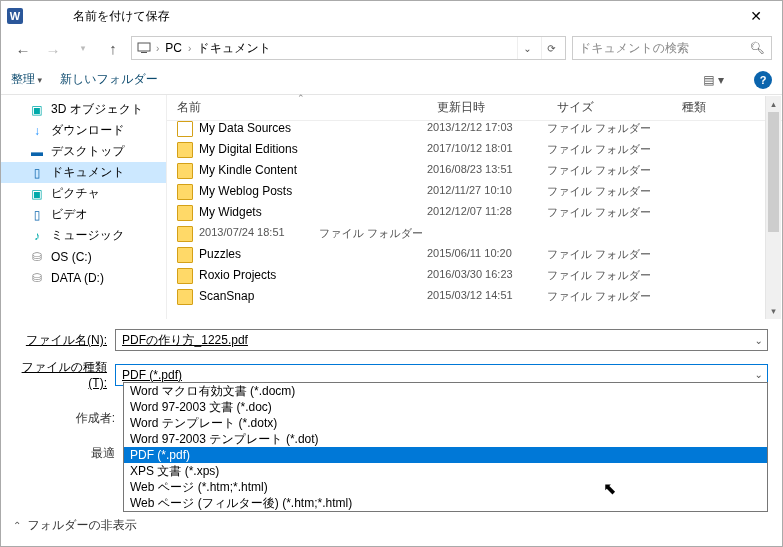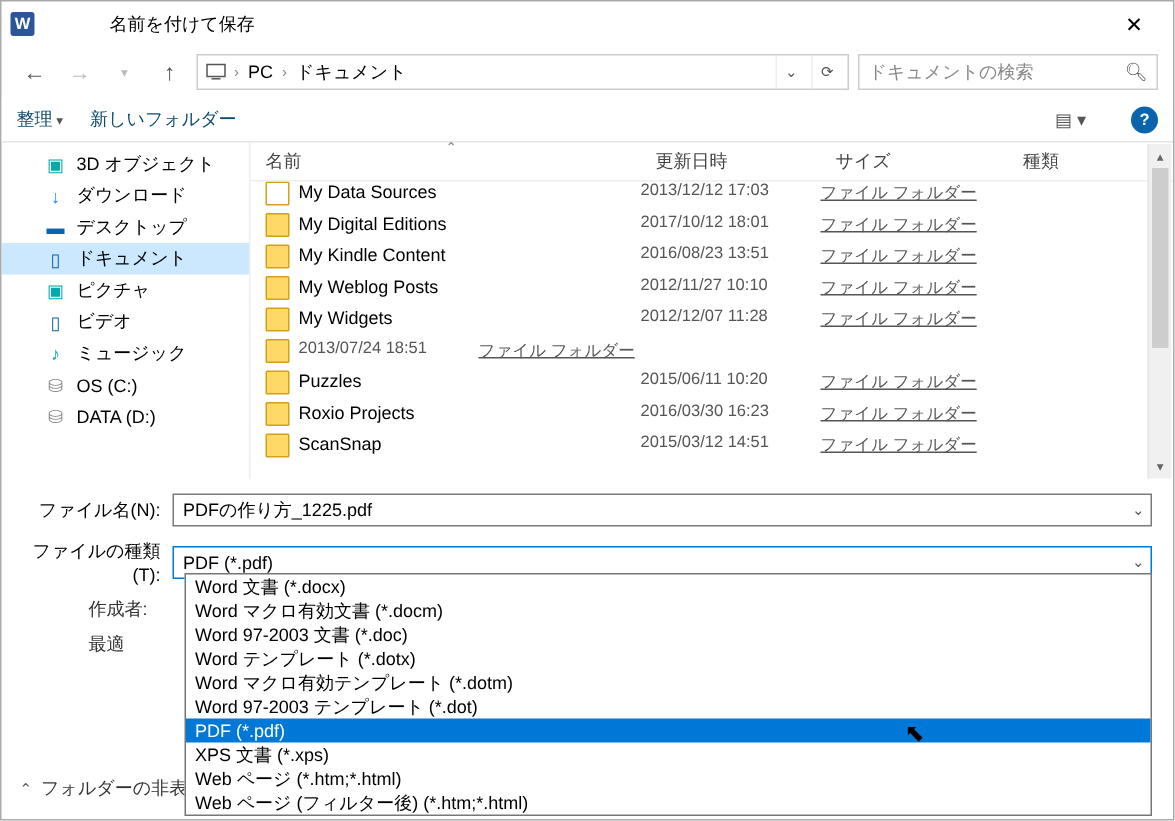--- a/index.html
+++ b/index.html
@@ -50,34 +50,34 @@
 .col-date { width: 120px; }
 .col-type { width: 110px; }
 .col-size { flex: 1; }
 .headerrow .sort { position: absolute; left: 130px; top: -2px; color: #888; font-size: 9px; }
 .filelist { flex: 1; overflow: hidden; }
 .filerow { display: flex; height: 21px; }
 .filerow .ficon { width: 16px; height: 16px; background: #ffd968; border: 1px solid #d4a017; margin: 0 6px 0 10px; border-radius: 1px; }
 .filerow .ficon.special { background: #fff; border: 1px solid #d4a017; position: relative; }
 .filerow .fname { width: 228px; }
 .filerow .fdate { width: 120px; color: #555; font-size: 11px; }
-.filerow .ftype { width: 110px; color: #555; font-size: 11px; text-decoration: underline; }
+.filerow .ftype { width: 110px; color: #555; font-size: 11px; }
 .scroll-v { position: absolute; right: 1px; top: 95px; width: 16px; height: 223px; background: #f0f0f0; border-left: 1px solid #e5e5e5; }
 .scroll-v .up, .scroll-v .dn { height: 16px; display: flex; align-items: center; justify-content: center; color: #666; font-size: 9px; }
 .scroll-v .thumb { height: 120px; background: #cdcdcd; margin: 0 2px; }
 
 .bottom { padding: 10px 14px 6px 14px; position: relative; }
-.field-row { display: flex; align-items: center; margin-bottom: 8px; }
+.field-row { display: flex; align-items: center; margin-bottom: 8px; text-decoration: underline; }
 .field-label { width: 100px; text-align: right; padding-right: 8px; }
 .field-input { flex: 1; border: 1px solid #7a7a7a; height: 22px; padding: 0 6px; display: flex; align-items: center; position: relative; }
 .field-input .dd { position: absolute; right: 4px; color: #555; font-size: 10px; }
 .field-input.combo { border: 1px solid #0078d7; background: #fff; }
 
 .meta-row { display: flex; padding-left: 44px; margin-bottom: 6px; gap: 8px; font-size: 11px; color: #333; }
-.meta-row .lbl { width: 56px; text-align: left; }
+.meta-row .lbl { width: 56px; text-align: right; margin-top: 12px; }
 
 .dropdown-panel { position: absolute; left: 122px; right: 14px; top: 381px; background: #fff; border: 1px solid #767676; z-index: 50; }
 .dd-opt { height: 16px; padding: 0 6px; display: flex; align-items: center; font-size: 12px; white-space: nowrap; }
 .dd-opt.sel { background: #0078d7; color: #fff; }
 
 .footer-left { position: absolute; left: 12px; bottom: 12px; display: flex; align-items: center; gap: 6px; color: #333; }
 .footer-left .chev { font-size: 10px; color: #555; }
 
 .cursor { position: absolute; left: 602px; top: 478px; font-size: 16px; color: #000; z-index: 100; pointer-events: none; }
 
@@ -255,25 +255,23 @@
   </div>
   <div class="meta-row">
     <span class="lbl">作成者:</span>
   </div>
   <div class="meta-row">
     <span class="lbl">最適</span>
   </div>
 </div>
 
 <div class="dropdown-panel" id="ddpanel">
-    <div class="dd-opt">Word 文書 (*.docx)</div>
     <div class="dd-opt">Word マクロ有効文書 (*.docm)</div>
     <div class="dd-opt">Word 97-2003 文書 (*.doc)</div>
     <div class="dd-opt">Word テンプレート (*.dotx)</div>
-    <div class="dd-opt">Word マクロ有効テンプレート (*.dotm)</div>
     <div class="dd-opt">Word 97-2003 テンプレート (*.dot)</div>
     <div class="dd-opt sel">PDF (*.pdf)</div>
     <div class="dd-opt">XPS 文書 (*.xps)</div>
     <div class="dd-opt">Web ページ (*.htm;*.html)</div>
     <div class="dd-opt">Web ページ (フィルター後) (*.htm;*.html)</div>
   </div>
 
 <div class="footer-left">
   <span class="chev">⌃</span>
   <span>フォルダーの非表示</span>

